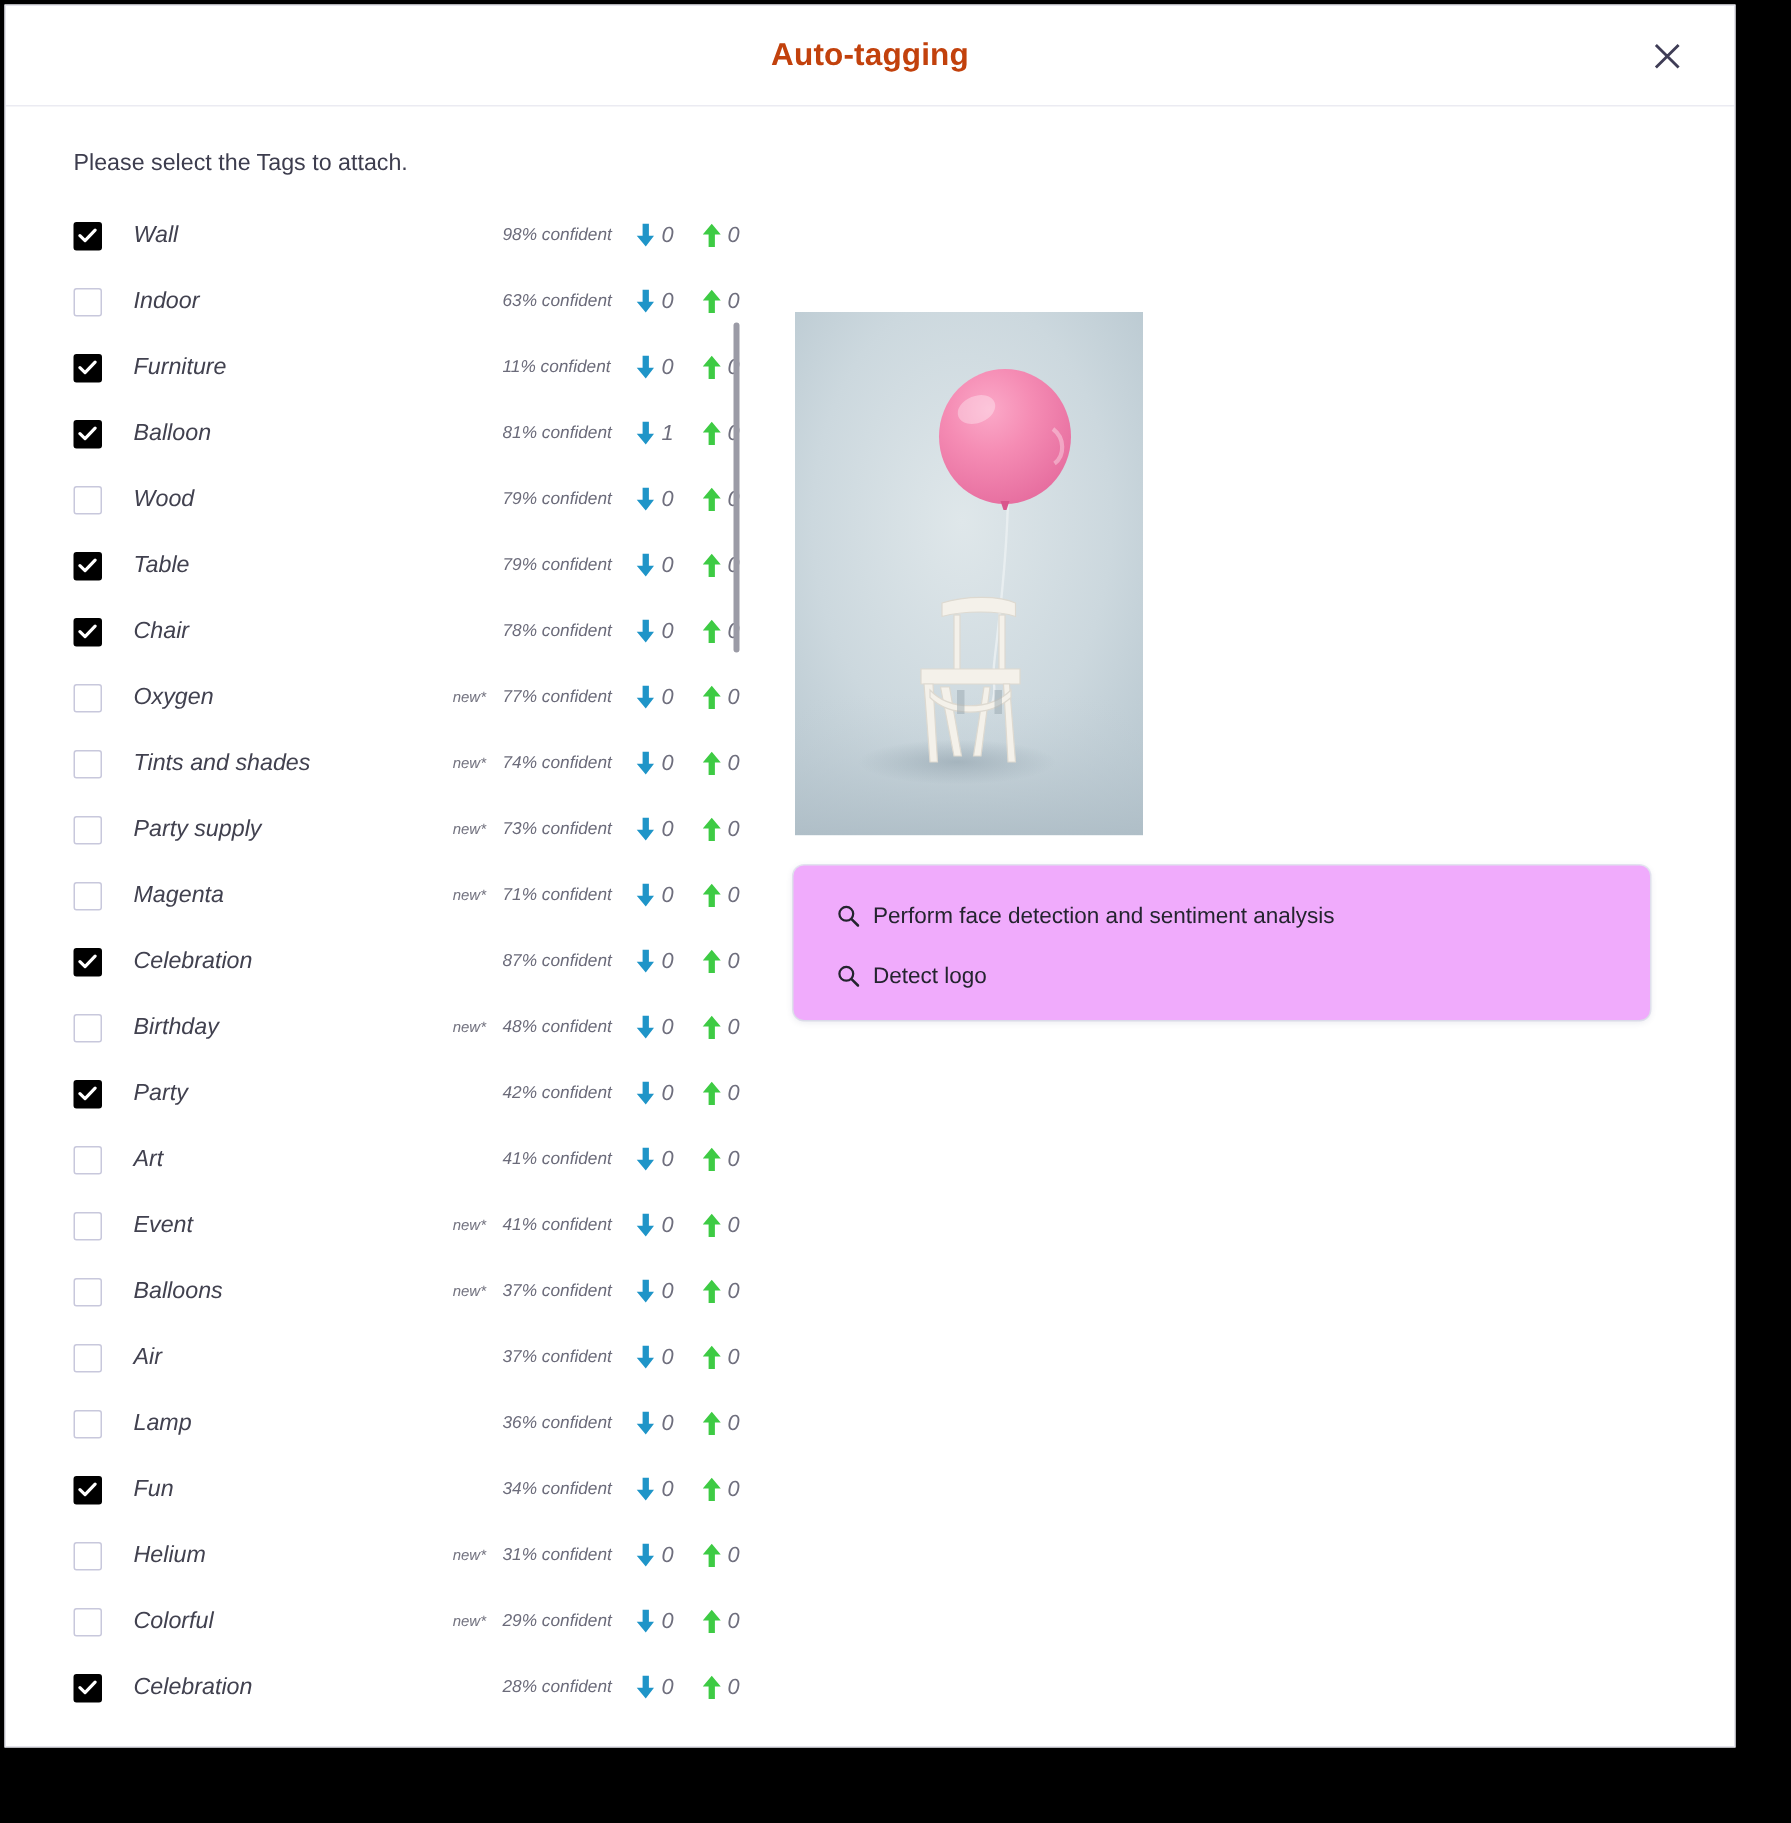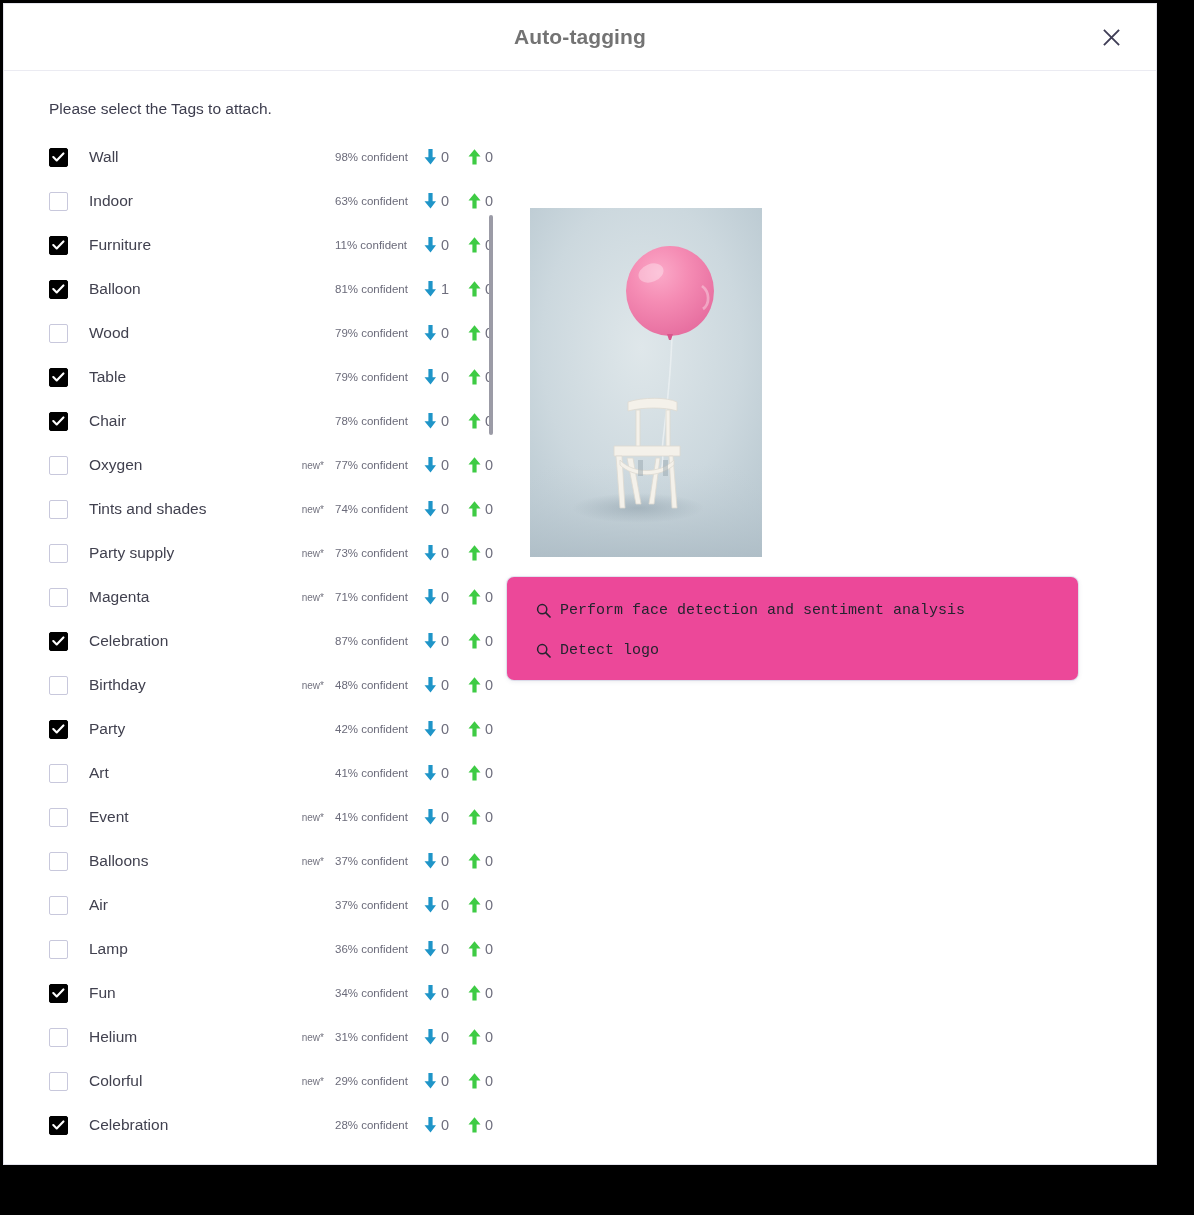--- a/index.html
+++ b/index.html
@@ -29,21 +29,21 @@
     height: 67px;
     border-bottom: 1px solid #ebebf2;
     display: flex;
     align-items: center;
     justify-content: center;
   }
 
   #dialog-title {
     font-size: 21px;
     font-weight: bold;
-    color: #737373;
+    color: #c2410c;
     letter-spacing: .1px;
   }
 
   #close-button {
     position: absolute;
     right: 30px;
     top: 50%;
     transform: translateY(-50%);
     width: 30px;
     height: 30px;
@@ -78,20 +78,21 @@
     top: 64px;
     width: 445px;
   }
 
   .tag-row {
     position: relative;
     height: 44px;
     display: flex;
     align-items: center;
     cursor: pointer;
+    font-style: italic;
   }
 
   .checkbox {
     width: 19px;
     height: 19px;
     min-width: 19px;
     border: 1.6px solid #c8c8dc;
     border-radius: 2px;
     background: #ffffff;
     display: flex;
@@ -170,29 +171,28 @@
     top: 137px;
     width: 232px;
     height: 349px;
     overflow: hidden;
   }
   #preview-image svg { display: block; }
 
   
   #actions-card {
     position: absolute;
-    left: 503px;
+    left: 525px;
     top: 506px;
     width: 571px;
     height: 103px;
-    background: #ec4899;
+    background: #f0abfc;
     border-radius: 7px;
     box-shadow: 0 1px 5px rgba(60,60,110,.13), 0 0 0 1px rgba(225,225,240,.75);
     padding: 22px 0 0 29px;
-    font-family: Liberation Mono, monospace;
   }
 
   .action-item {
     display: flex;
     align-items: center;
     height: 22px;
     margin-bottom: 18px;
     cursor: pointer;
   }
   .action-item svg { display: block; margin-right: 9px; }

